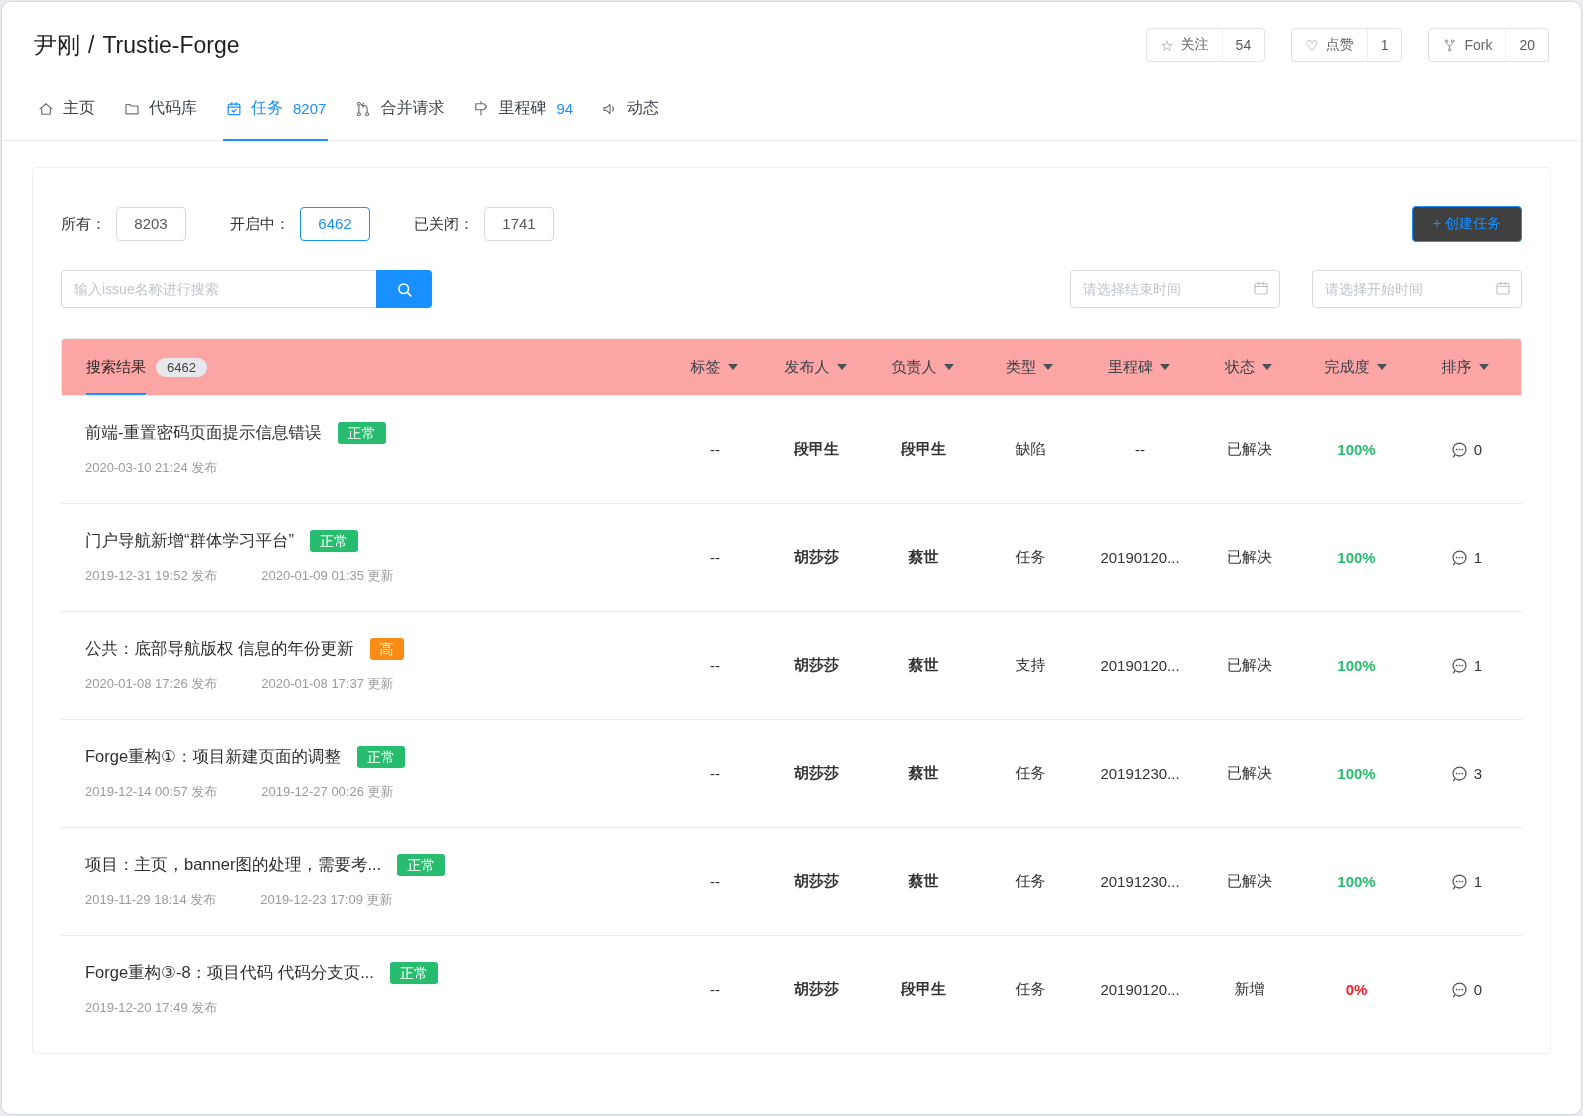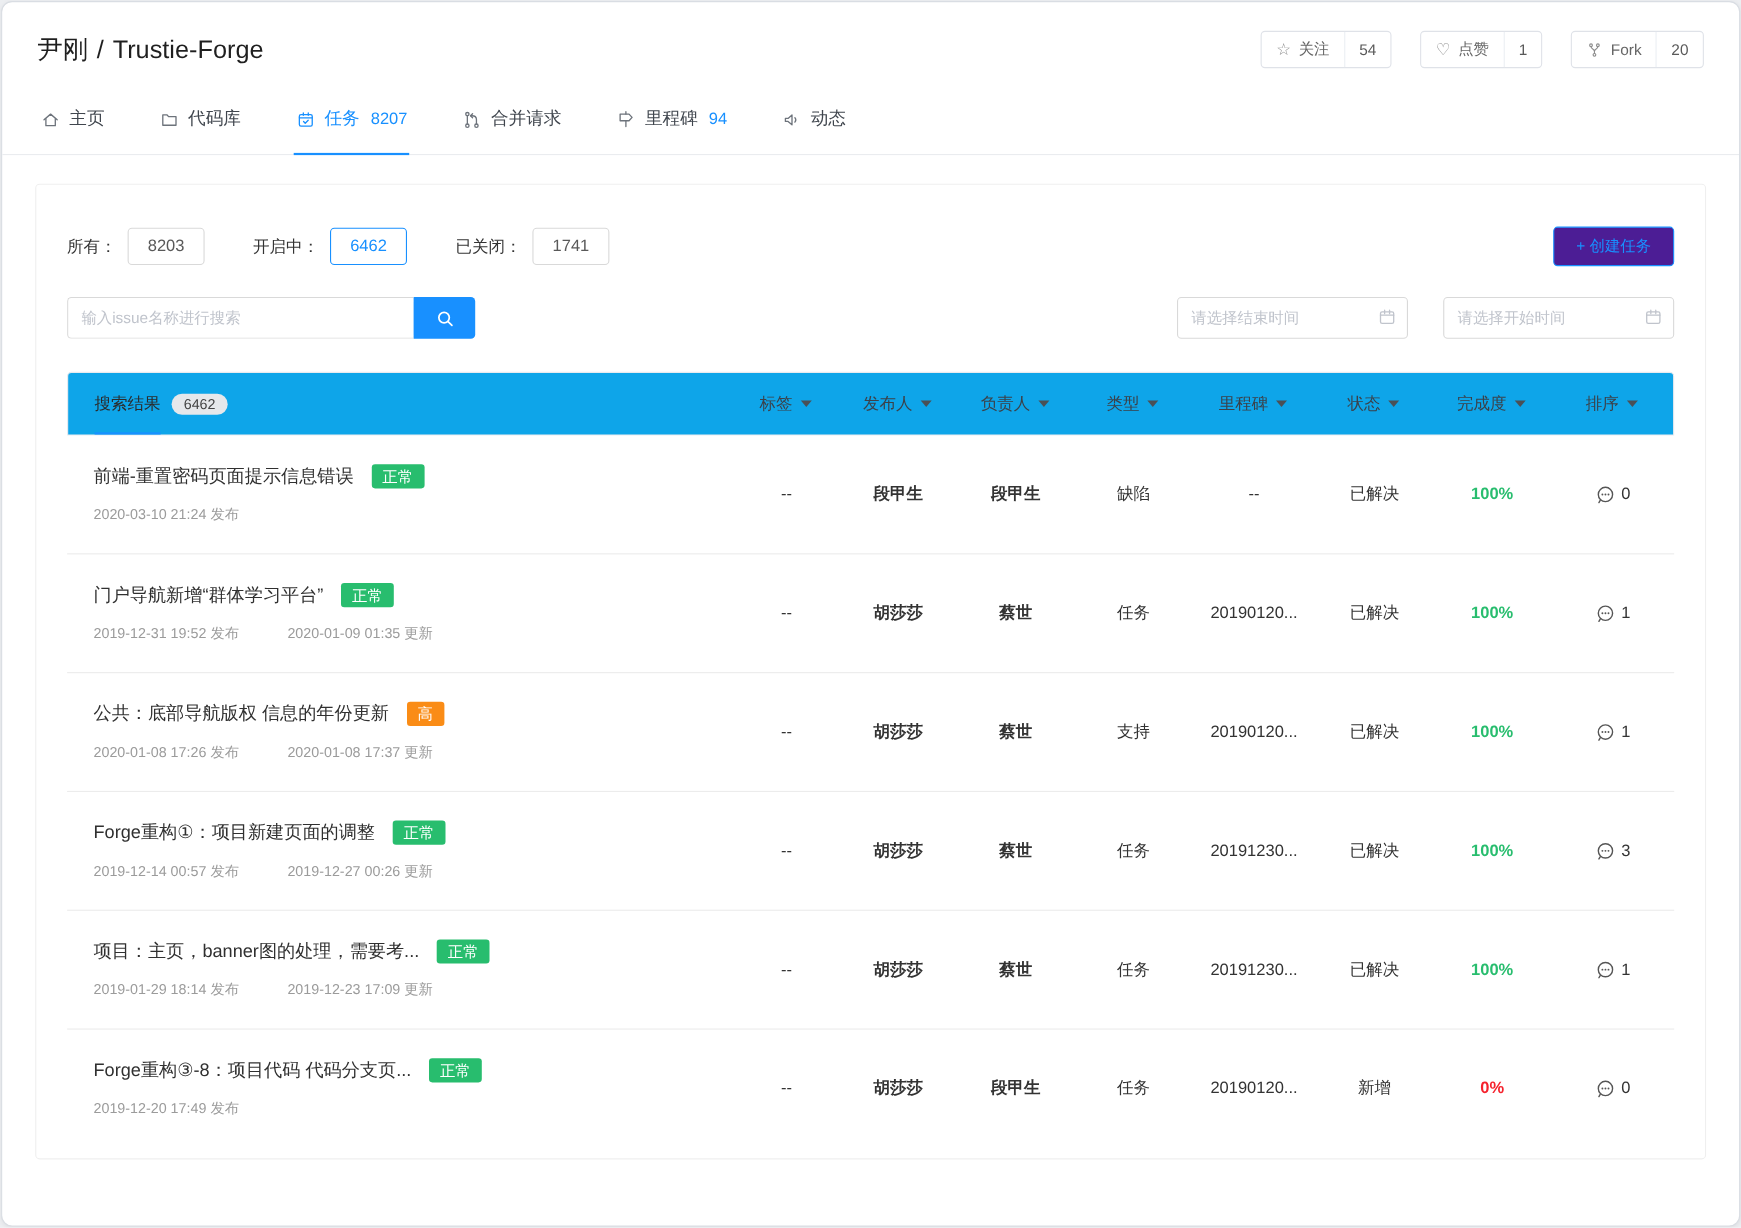--- a/index.html
+++ b/index.html
@@ -23,52 +23,52 @@
   .repo-title a{color:#1f1f1f;text-decoration:none;cursor:pointer;}
   .top-actions{display:flex;gap:26px;}
   .action-group{display:flex;align-items:stretch;height:34px;border:1px solid #dfe2e8;border-radius:4px;background:#fff;font-size:14px;color:var(--text2);cursor:pointer;}
   .action-main{display:flex;align-items:center;gap:7px;padding:0 13px;}
   .action-count{display:flex;align-items:center;padding:0 13px;border-left:1px solid #eceff3;color:#595959;}
   .uicon{font-size:15px;color:#8c8c8c;line-height:1;}
   .svgicon{display:inline-flex;align-items:center;}
   .svgicon svg{stroke:currentColor;fill:none;stroke-width:1.6;stroke-linecap:round;stroke-linejoin:round;}
 
   
-  .tabs{display:flex;gap:46px;padding:0 33px;border-bottom:1px solid #eaecef;}
+  .tabs{display:flex;gap:24px;padding:0 33px;border-bottom:1px solid #eaecef;}
   .tab{position:relative;display:flex;align-items:center;gap:8px;padding:20px 2px 21px;font-size:16px;color:#40464e;text-decoration:none;cursor:pointer;}
   .tab .svgicon{color:#6d737b;}
   .tab .count{margin-left:2px;font-size:15px;color:var(--accent);}
   .tab.active{color:var(--accent);font-weight:500;}
   .tab.active .svgicon{color:var(--accent);}
   .tab.active::after{content:"";position:absolute;left:0;right:0;bottom:-1px;height:2px;background:var(--accent);}
 
   
   .card{margin:26px 30px 14px;border:1px solid #efefef;border-radius:4px;padding:38px 28px 10px;}
 
   .filter-row{display:flex;align-items:center;justify-content:space-between;}
   .filter-left{display:flex;align-items:center;}
   .filter-item{display:flex;align-items:center;margin-right:44px;cursor:pointer;}
   .filter-label{font-size:15px;color:#333;margin-right:10px;}
   .filter-box{min-width:70px;height:34px;line-height:32px;text-align:center;border:1px solid #d9d9d9;border-radius:4px;font-size:15px;color:#595959;padding:0 12px;background:#fff;}
   .filter-box.active{border-color:var(--accent);color:var(--accent);}
-  .create-btn{height:36px;padding:0 20px;border:1px solid var(--accent);border-radius:4px;background:#4c1d95;color:var(--accent);font-size:14px;cursor:pointer;}
+  .create-btn{height:36px;padding:0 20px;border:1px solid var(--accent);border-radius:4px;background:#404040;color:var(--accent);font-size:14px;cursor:pointer;}
 
   .search-row{display:flex;align-items:center;justify-content:space-between;margin-top:28px;}
   .search-group{display:flex;}
   .search-input{width:315px;height:38px;border:1px solid #d9d9d9;border-right:none;border-radius:4px 0 0 4px;padding:0 12px;font-size:14px;color:#333;outline:none;}
   .search-btn{width:56px;height:38px;border:none;border-radius:0 4px 4px 0;background:var(--accent);display:flex;align-items:center;justify-content:center;cursor:pointer;}
   .date-group{display:flex;gap:32px;}
   .date-field{position:relative;}
   .date-input{width:210px;height:38px;border:1px solid #d9d9d9;border-radius:4px;padding:0 34px 0 12px;font-size:14px;color:#333;outline:none;}
   .date-field .cal{position:absolute;right:10px;top:9px;color:#c0c4cc;}
   input::placeholder{color:#c0c4cc;}
 
   
   .table{margin-top:30px;}
-  .table-head{display:grid;grid-template-columns:var(--cols);align-items:stretch;background:#0ea5e9;border:1px solid #e9ebef;border-radius:4px 4px 0 0;height:58px;}
+  .table-head{display:grid;grid-template-columns:var(--cols);align-items:stretch;background:#fca5a5;border:1px solid #e9ebef;border-radius:4px 4px 0 0;height:58px;}
   .results-cell{display:flex;align-items:center;padding-left:24px;}
   .results-tab{position:relative;display:flex;align-items:center;gap:10px;height:100%;cursor:pointer;}
   .results-label{font-size:15px;color:#2b2b2b;font-weight:500;}
   .results-count{background:#e6e8eb;border-radius:10px;padding:2px 11px;font-size:13px;color:#444;}
   .results-tab::after{content:"";position:absolute;left:0;width:60px;bottom:0;height:2px;background:var(--accent);}
   .col-head{display:flex;align-items:center;justify-content:center;font-size:15px;color:#3b4149;cursor:pointer;}
   .caret{display:inline-block;width:0;height:0;border-left:5px solid transparent;border-right:5px solid transparent;border-top:6px solid #4a5056;margin-left:7px;}
 
   .task-row{display:grid;grid-template-columns:var(--cols);align-items:center;border-bottom:1px solid var(--line);padding:26px 0;}
   .task-main{padding-left:24px;min-width:0;}
@@ -414,21 +414,21 @@
         </div>
       </div>
 
       <div class="task-row">
         <div class="task-main">
           <div class="task-title-line">
             <a class="task-title">项目：主页，banner图的处理，需要考...</a>
             <span class="badge green">正常</span>
           </div>
           <div class="task-dates">
-            <span>2019-01-29 18:14 发布</span>
+            <span>2019-11-29 18:14 发布</span>
             <span>2019-12-23 17:09 更新</span>
           </div>
         </div>
         <div class="cell">--</div>
         <div class="cell strong">胡莎莎</div>
         <div class="cell strong">蔡世</div>
         <div class="cell">任务</div>
         <div class="cell">20191230...</div>
         <div class="cell">已解决</div>
         <div class="cell progress green">100%</div>

